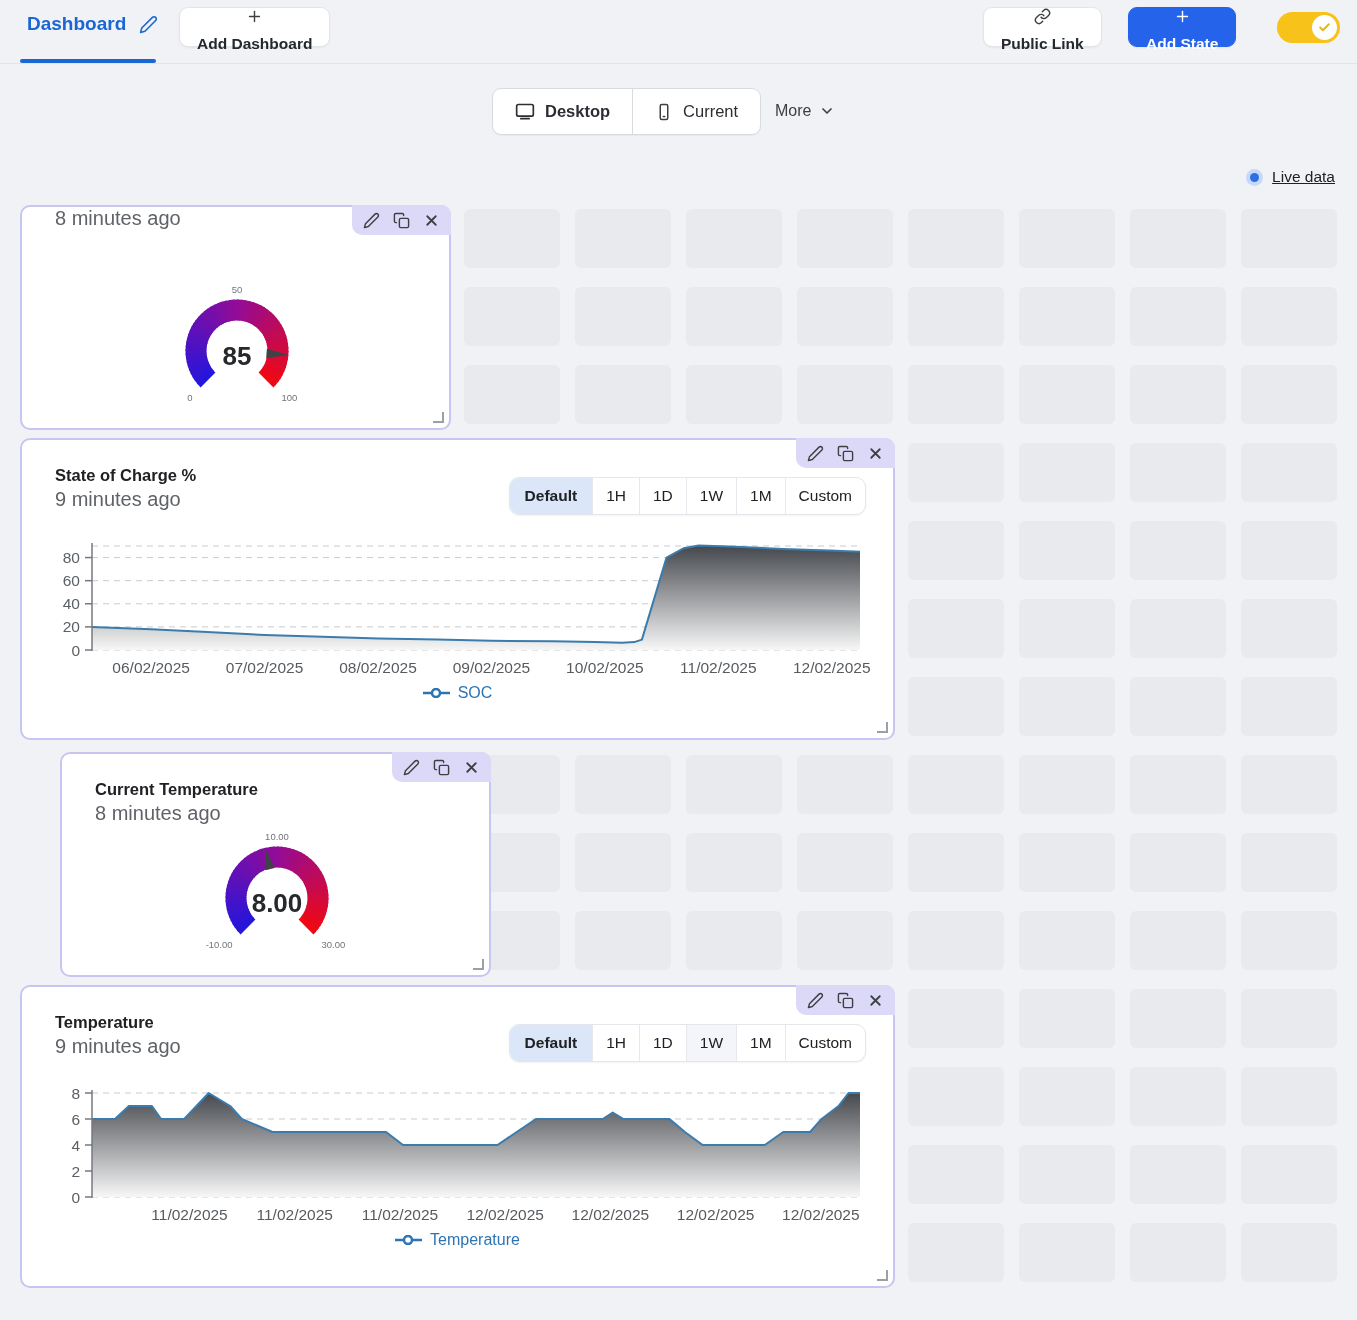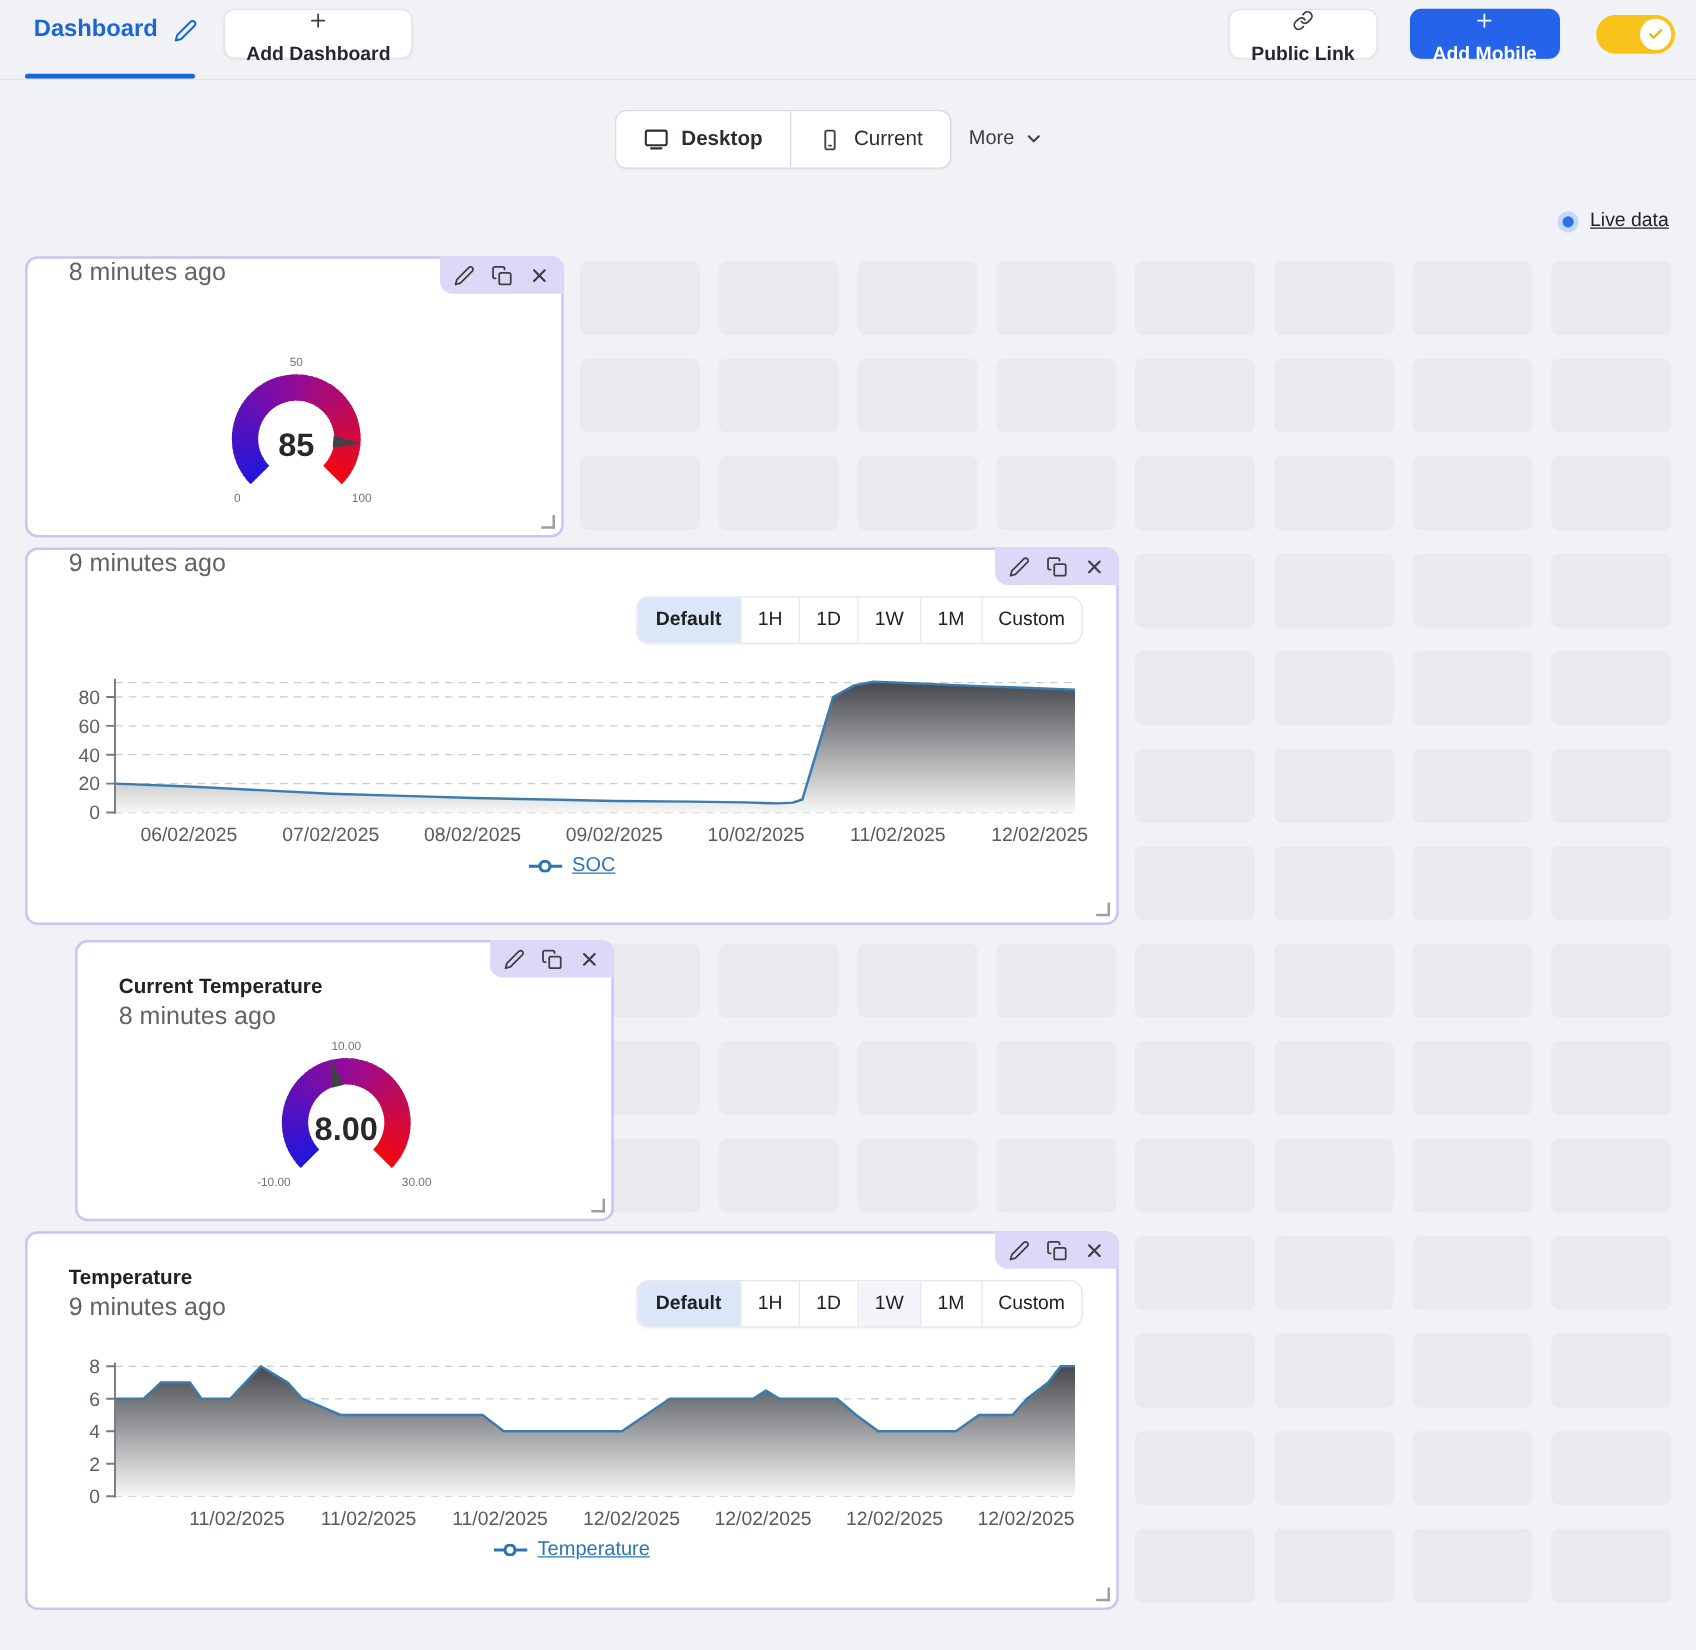--- a/index.html
+++ b/index.html
@@ -51,21 +51,21 @@
   .gauge-wrap{position:absolute;left:110px;top:72px;}
   .ranges{position:absolute;top:37px;right:27px;height:36px;display:flex;background:#fff;
           border:1px solid #e4e6ec;border-radius:10px;overflow:hidden;font-size:15.5px;
           box-shadow:0 1px 2px rgba(0,0,0,.05);}
   .range-btn{display:flex;align-items:center;padding:0 13px;border-right:1px solid #e6e8ee;cursor:pointer;color:#202124;}
   .range-btn:last-child{border-right:none;}
   .range-btn.sel{background:#dbe7f8;font-weight:700;padding:0 15px;}
   .range-btn.tint{background:#f3f5fa;}
   .chart-holder{position:absolute;left:0;top:100px;}
   .legend{position:absolute;left:0;top:244px;width:100%;display:flex;align-items:center;justify-content:center;
-          gap:8px;color:#2d74b3;font-size:16px;cursor:pointer;text-decoration:underline;}
+          gap:8px;color:#2d74b3;font-size:16px;cursor:pointer;}
 </style>
 </head>
 <body>
 
 <div id="app">
 
   <div class="tab">
     <span>Dashboard</span>
     <span style="display:flex">
       <svg width="19" height="19" viewBox="0 0 24 24" fill="none" stroke="#1a66d4" stroke-width="2" stroke-linecap="round" stroke-linejoin="round">
@@ -96,21 +96,21 @@
     <span>Public Link</span>
   </div>
 
   <div class="btn btn-primary" style="left:1128px;top:7px;">
     <span style="display:flex">
       <svg width="17" height="17" viewBox="0 0 24 24" fill="none" stroke="#fff" stroke-width="2" stroke-linecap="round">
           <line x1="12" y1="5" x2="12" y2="19"></line>
           <line x1="5" y1="12" x2="19" y2="12"></line>
         </svg>
     </span>
-    <span>Add Mobile</span>
+    <span>Add State</span>
   </div>
 
   <div class="toggle">
     <div class="knob">
       <span style="display:flex">
         <svg width="13" height="13" viewBox="0 0 24 24" fill="none" stroke="#e8b70c" stroke-width="3.5" stroke-linecap="round" stroke-linejoin="round">
             <polyline points="20 6 9 17 4 12"></polyline>
           </svg>
       </span>
     </div>
@@ -371,20 +371,21 @@
             <rect x="9" y="9" width="13" height="13" rx="2"></rect>
             <path d="M5 15H4a2 2 0 0 1-2-2V4a2 2 0 0 1 2-2h9a2 2 0 0 1 2 2v1"></path>
           </svg>
         </span>
       <span>
           <svg width="17" height="17" viewBox="0 0 24 24" fill="none" stroke="#3c4043" stroke-width="2.5" stroke-linecap="round">
             <path d="M18 6L6 18M6 6l12 12"></path>
           </svg>
         </span>
     </div>
+    <div class="w-title">State of Charge %</div>
     <div class="w-sub">9 minutes ago</div>
     <div class="ranges">
         <div class="range-btn sel">Default</div>
         <div class="range-btn">1H</div>
         <div class="range-btn">1D</div>
         <div class="range-btn">1W</div>
         <div class="range-btn">1M</div>
         <div class="range-btn">Custom</div>
       </div>
     <div class="chart-holder">

